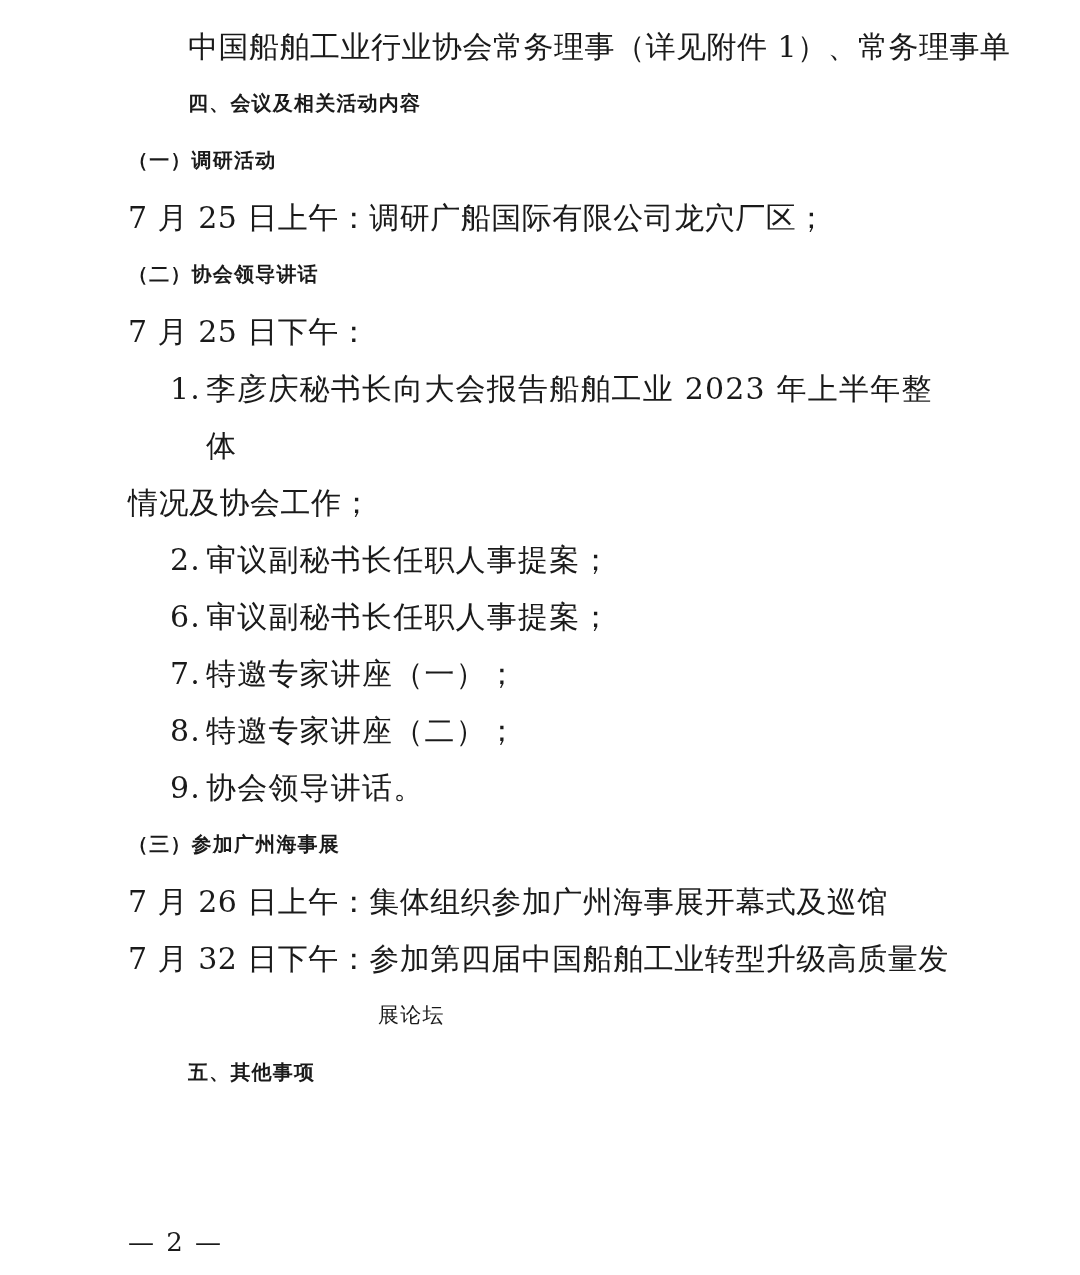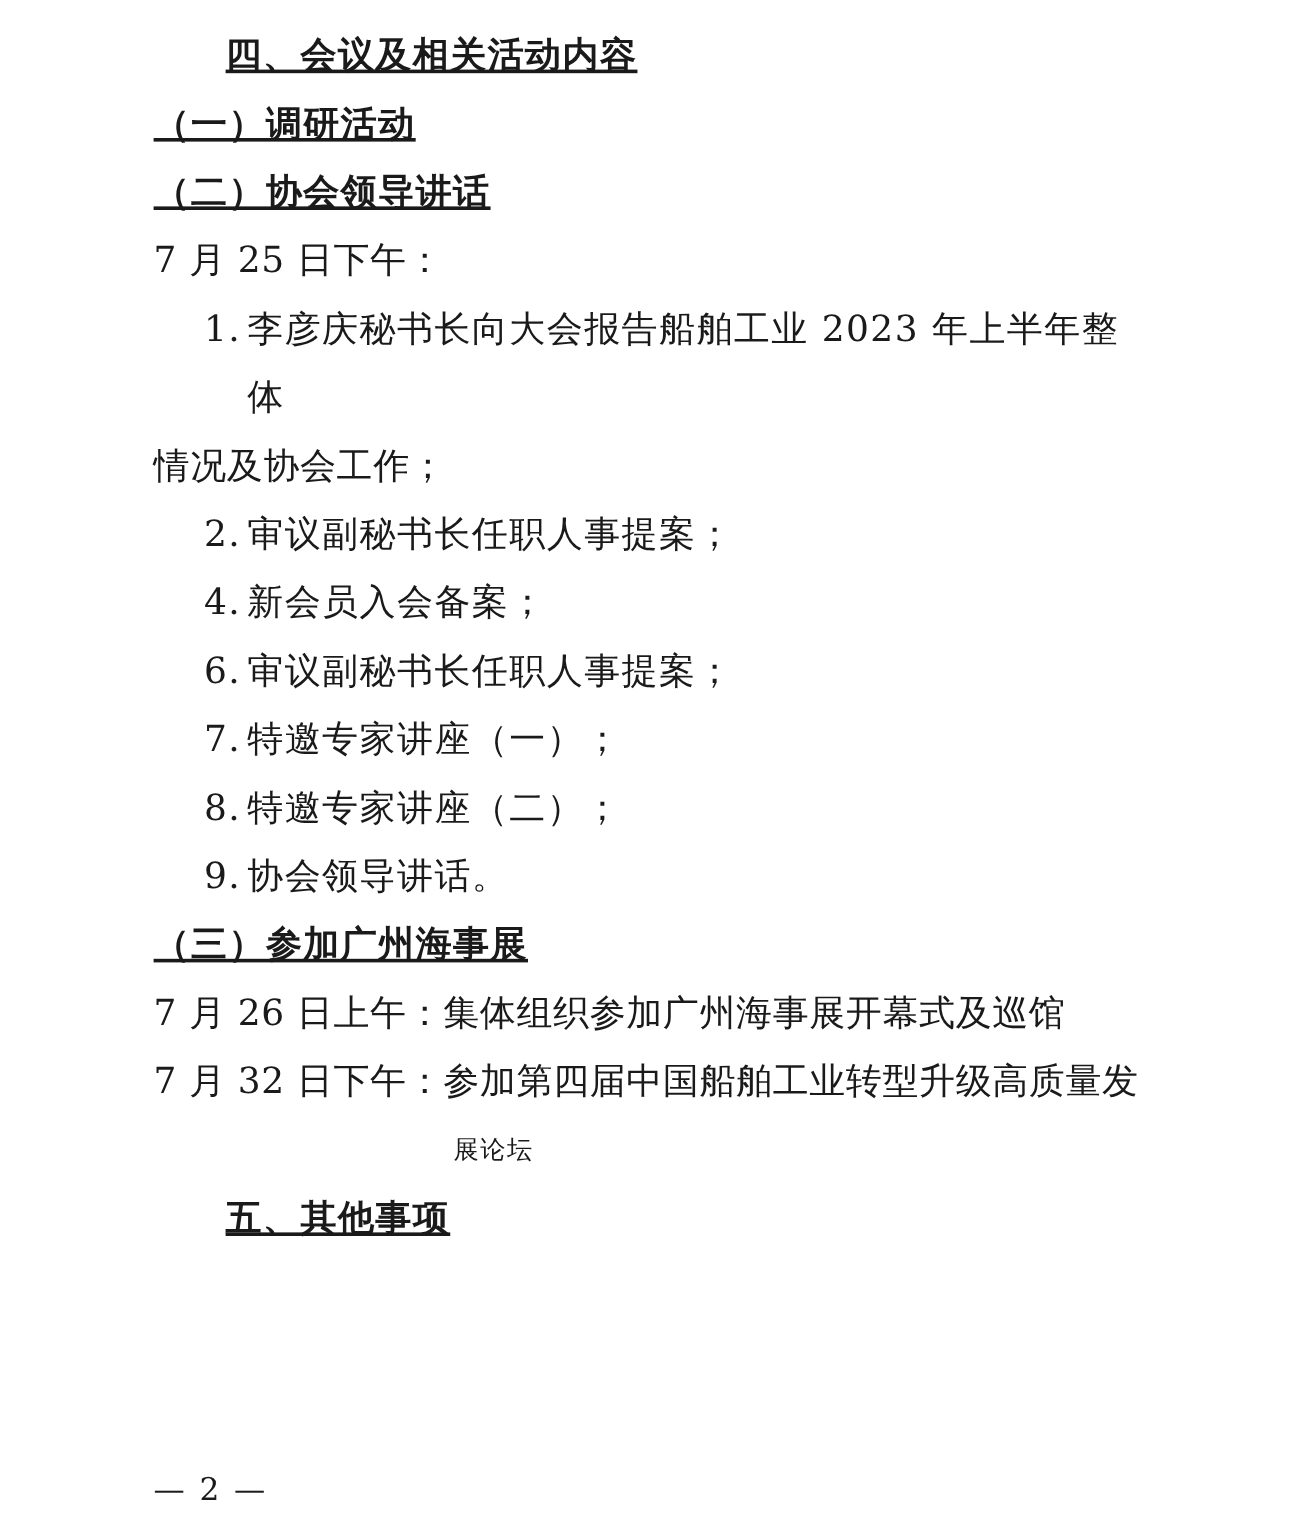--- a/index.html
+++ b/index.html
@@ -26,25 +26,24 @@
     font-size: 30px;
     line-height: 57px;
     letter-spacing: 1.2px;
     white-space: pre;
   }
   .indent-head {
     text-indent: 60px;
   }
   .heading {
     font-weight: bold;
-    font-size: 30px;
+    font-size: 20px;
     line-height: 57px;
     letter-spacing: 1.2px;
     white-space: pre;
-    text-decoration: underline;
   }
   .heading-song {
     font-family: "DejaVu Serif", "Liberation Serif", serif;
     font-weight: bold;
   }
   .heading-kai {
     font-family: "DejaVu Serif", "Liberation Serif", serif;
     font-weight: bold;
     font-style: normal;
   }
@@ -79,41 +78,40 @@
   }
   .tight {
     letter-spacing: 0.5px;
   }
 </style>
 </head>
 <body>
 
 <div class="page">
 
+  <div class="line tight indent-head">中国船舶工业行业协会常务理事（详见附件 1）、常务理事单</div>
 
   <div class="heading indent-head heading-song">四、会议及相关活动内容</div>
 
   <div class="heading heading-kai">（一）调研活动</div>
+  <div class="line tight">7 月 25 日上午：调研广船国际有限公司龙穴厂区；</div>
 
   <div class="heading heading-kai">（二）协会领导讲话</div>
   <div class="line tight">7 月 25 日下午：</div>
 
   <div class="numitem-wrap">
     <span class="num">1.</span><span>李彦庆秘书长向大会报告船舶工业 2023 年上半年整体</span>
   </div>
   <div class="line tight">情况及协会工作；</div>
 
   <div class="numitem-wrap">
     <span class="num">2.</span><span>审议副秘书长任职人事提案；</span>
   </div>
 
 
-  <div class="numitem-wrap">
-    <span class="num">4.</span><span>新会员入会备案；</span>
-  </div>
 
 
   <div class="numitem-wrap">
     <span class="num">6.</span><span>审议副秘书长任职人事提案；</span>
   </div>
 
   <div class="numitem-wrap">
     <span class="num">7.</span><span>特邀专家讲座（一）；</span>
   </div>
 

